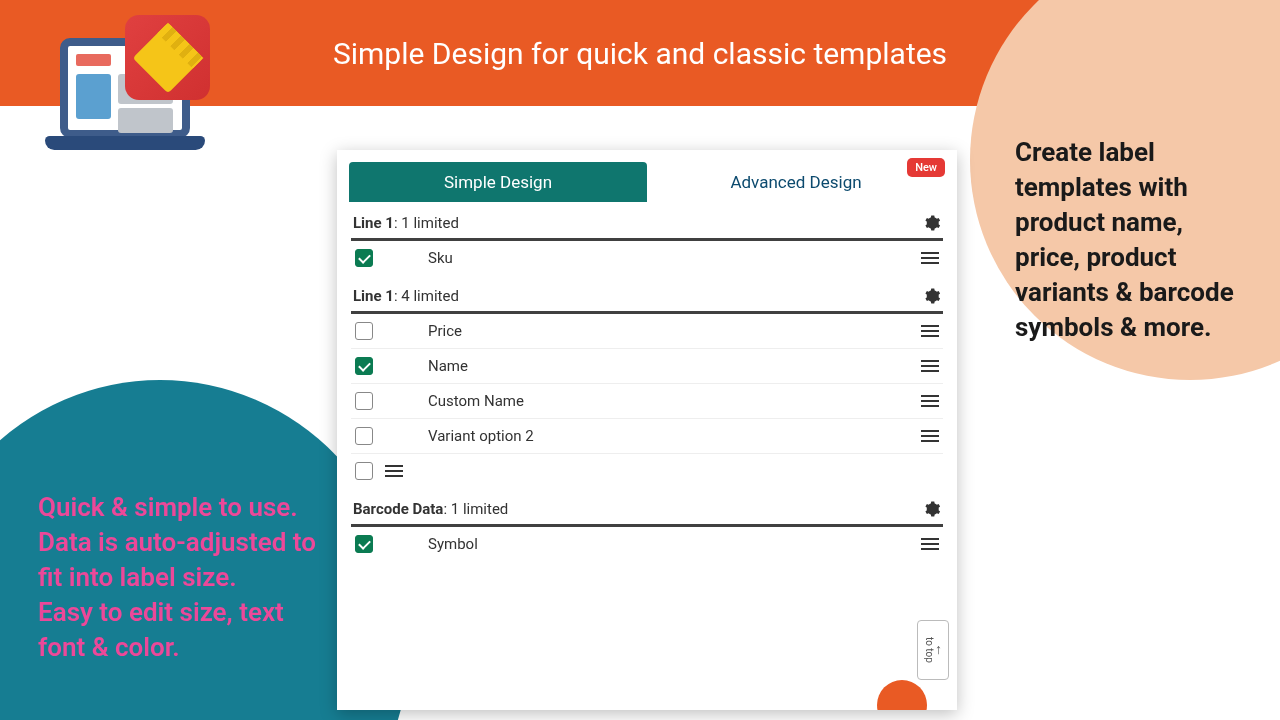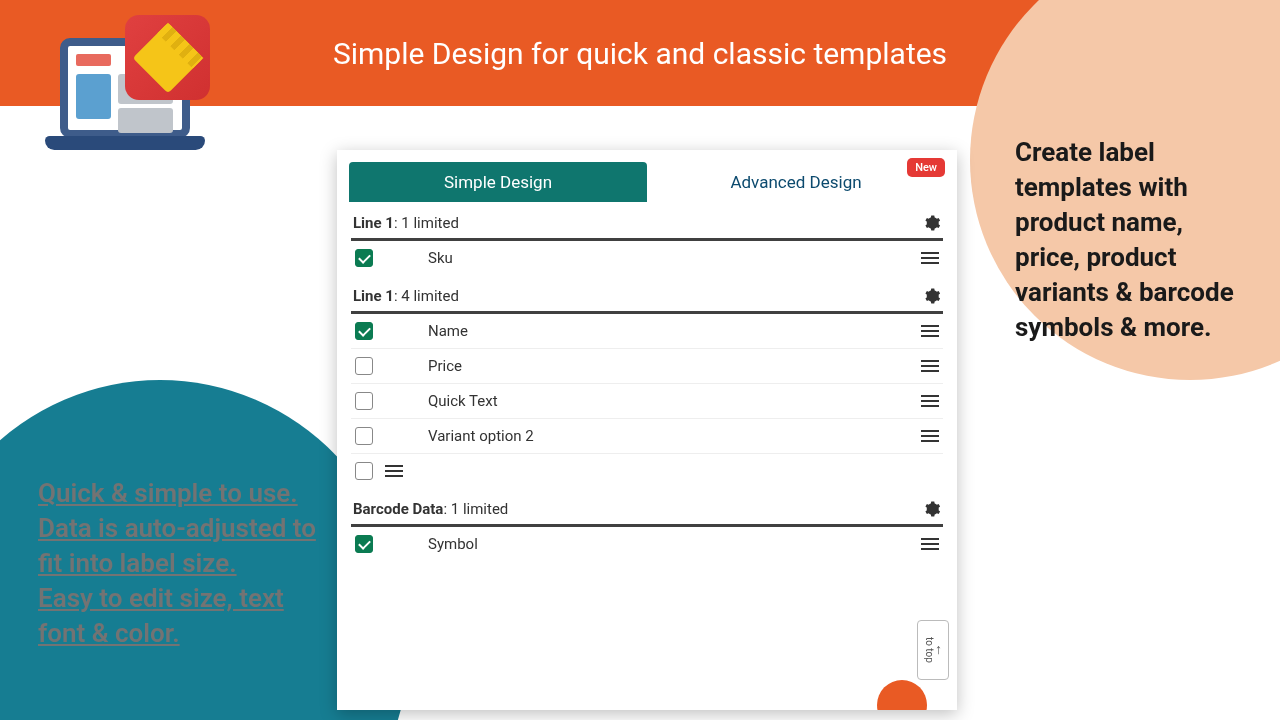--- a/index.html
+++ b/index.html
@@ -13,21 +13,21 @@
 .laptop-screen { position: absolute; bottom: 12px; left: 25px; width: 130px; height: 100px; background: #fff; border: 8px solid #3E5C8A; border-radius: 10px; }
 .screen-bar1 { position: absolute; top: 8px; left: 8px; width: 35px; height: 12px; background: #E86A5E; border-radius: 2px; }
 .screen-box1 { position: absolute; top: 28px; left: 8px; width: 35px; height: 45px; background: #5BA0D0; border-radius: 3px; }
 .screen-box2 { position: absolute; top: 28px; left: 50px; width: 55px; height: 30px; background: #C0C5CB; border-radius: 3px; }
 .screen-box3 { position: absolute; top: 62px; left: 50px; width: 55px; height: 25px; background: #C0C5CB; border-radius: 3px; }
 .pencil-card { position: absolute; top: 0; right: 5px; width: 85px; height: 85px; background: linear-gradient(135deg, #E04040 0%, #D03030 100%); border-radius: 14px; display: flex; align-items: center; justify-content: center; }
 .pencil { width: 50px; height: 50px; background: #F5C518; border-radius: 4px; transform: rotate(45deg); position: relative; }
 .pencil::before { content: ""; position: absolute; top: 0; left: 0; right: 0; height: 30%; background: repeating-linear-gradient(90deg, #F5C518 0 6px, #E0B010 6px 12px); }
 
 .teal-bubble { position: absolute; bottom: -180px; left: -90px; width: 500px; height: 520px; background: #167D92; border-radius: 50%; }
-.teal-text { position: absolute; bottom: 69px; left: 38px; width: 290px; color: #737373; font-size: 26px; font-weight: 600; line-height: 1.35; z-index: 2; text-decoration: underline; }
+.teal-text { position: absolute; bottom: 55px; left: 38px; width: 290px; color: #ec4899; font-size: 26px; font-weight: 600; line-height: 1.35; z-index: 2; }
 
 .peach-bubble { position: absolute; top: -60px; right: -130px; width: 440px; height: 440px; background: #F5C8A8; border-radius: 50%; }
 .right-text { position: absolute; top: 135px; right: 40px; width: 225px; color: #1a1a1a; font-size: 26px; font-weight: 700; line-height: 1.35; z-index: 2; }
 
 .panel { position: absolute; top: 150px; left: 337px; width: 620px; height: 560px; background: #fff; box-shadow: 0 4px 16px rgba(0,0,0,0.25); z-index: 4; overflow: hidden; }
 
 .tabs { display: flex; padding: 12px 12px 0 12px; position: relative; }
 .tab { flex: 1; text-align: center; padding: 10px 0; font-size: 17px; cursor: pointer; border-radius: 4px 4px 0 0; }
 .tab.active { background: #0f766e; color: #fff; }
 .tab.inactive { color: #0c4a6e; }
@@ -114,44 +114,44 @@
 
   <div class="section">
     <div class="section-header">
       <div class="section-title"><b>Line 1</b><span>: 4 limited</span></div>
       <span class="gear-icon"><svg class="gear" viewBox="0 0 24 24">
             <path d="M12 8a4 4 0 100 8 4 4 0 000-8zm9 4a7.5 7.5 0 00-.2-1.7l2-1.5-2-3.4-2.3.9a7.4 7.4 0 00-2.9-1.7L15 2h-4l-.6 2.6a7.4 7.4 0 00-2.9 1.7l-2.3-.9-2 3.4 2 1.5A7.5 7.5 0 005 12c0 .6.1 1.1.2 1.7l-2 1.5 2 3.4 2.3-.9a7.4 7.4 0 002.9 1.7L11 22h4l.6-2.6a7.4 7.4 0 002.9-1.7l2.3.9 2-3.4-2-1.5c.1-.6.2-1.1.2-1.7z"></path>
           </svg></span>
     </div>
     <div id="line2-items">
         <div class="row">
+          <div class="cb"></div>
+          <div class="row-label">Price</div>
+          <div class="drag-icon">
+            <svg viewBox="0 0 18 14" width="18" height="14">
+              <rect y="1" width="18" height="2" fill="currentColor"></rect>
+              <rect y="6" width="18" height="2" fill="currentColor"></rect>
+              <rect y="11" width="18" height="2" fill="currentColor"></rect>
+            </svg>
+          </div>
+        </div>
+        <div class="row">
           <div class="cb checked"></div>
           <div class="row-label">Name</div>
           <div class="drag-icon">
             <svg viewBox="0 0 18 14" width="18" height="14">
               <rect y="1" width="18" height="2" fill="currentColor"></rect>
               <rect y="6" width="18" height="2" fill="currentColor"></rect>
               <rect y="11" width="18" height="2" fill="currentColor"></rect>
             </svg>
           </div>
         </div>
         <div class="row">
           <div class="cb"></div>
-          <div class="row-label">Price</div>
-          <div class="drag-icon">
-            <svg viewBox="0 0 18 14" width="18" height="14">
-              <rect y="1" width="18" height="2" fill="currentColor"></rect>
-              <rect y="6" width="18" height="2" fill="currentColor"></rect>
-              <rect y="11" width="18" height="2" fill="currentColor"></rect>
-            </svg>
-          </div>
-        </div>
-        <div class="row">
-          <div class="cb"></div>
-          <div class="row-label">Quick Text</div>
+          <div class="row-label">Custom Name</div>
           <div class="drag-icon">
             <svg viewBox="0 0 18 14" width="18" height="14">
               <rect y="1" width="18" height="2" fill="currentColor"></rect>
               <rect y="6" width="18" height="2" fill="currentColor"></rect>
               <rect y="11" width="18" height="2" fill="currentColor"></rect>
             </svg>
           </div>
         </div>
         <div class="row">
           <div class="cb"></div>

